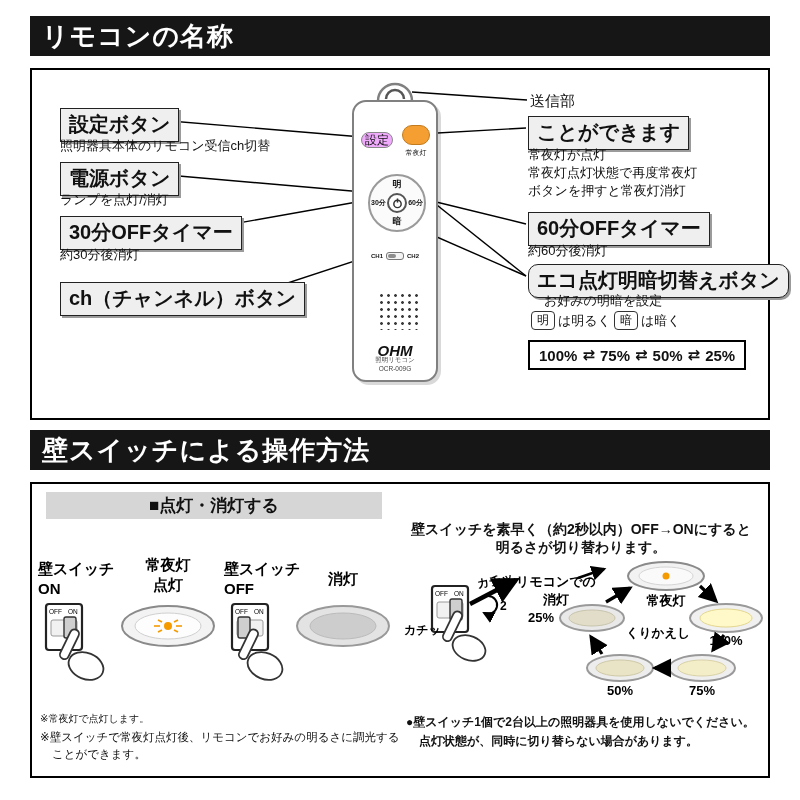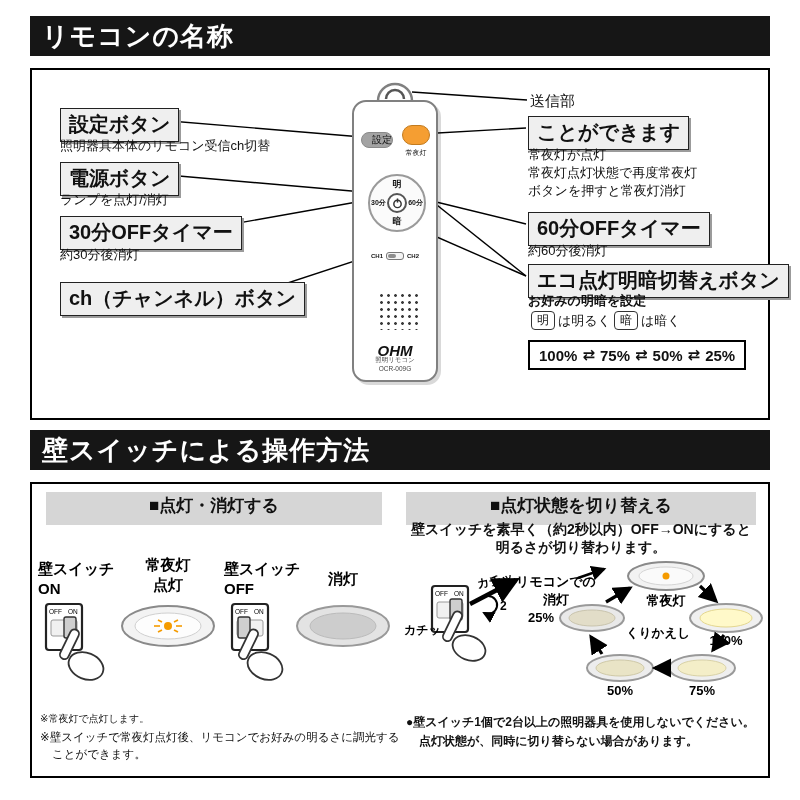--- a/index.html
+++ b/index.html
@@ -19,39 +19,39 @@
   .frame { position:absolute; border:2px solid #000; background:#fff; z-index:0; }
   .label-box {
     position:absolute; border:1px solid #222; background:#efefef;
     box-shadow:2px 2px 0 #9b9b9b; font-weight:bold; font-size:20px;
     padding:2px 8px 3px; white-space:nowrap; z-index:3;
   }
   .desc { position:absolute; font-size:13px; white-space:nowrap; z-index:3; }
   .plain { position:absolute; font-size:15px; white-space:nowrap; z-index:3; }
   .subhdr {
     position:absolute; background:#d6d6d6; font-weight:bold; font-size:17px;
-    text-align:center; line-height:27px; height:33px; z-index:2; white-space:nowrap;
+    text-align:center; line-height:27px; height:27px; z-index:2; white-space:nowrap;
   }
   .eco-row { position:absolute; left:528px; top:311px; font-size:13px; z-index:3; display:flex; align-items:center; white-space:nowrap; }
   .mini-box { display:inline-block; border:1px solid #333; border-radius:4px; padding:0 5px; font-size:12px; line-height:17px; margin:0 3px; background:#fff; }
   .cycle-box {
     position:absolute; left:528px; top:340px; border:2px solid #000; background:#fff;
     padding:4px 9px; font-size:15px; font-weight:bold; z-index:3;
     display:flex; align-items:center; gap:5px; white-space:nowrap;
   }
   
   #remote {
     position:absolute; left:352px; top:100px; width:86px; height:282px;
     background:#fff; border:2px solid #808080; border-radius:14px;
     box-shadow:3px 3px 0 rgba(0,0,0,0.15); z-index:2;
   }
   #remote .btn-settei {
     position:absolute; left:7px; top:30px; width:32px; height:16px;
-    background:#a3a3a3; border:1px solid #8a8a8a; border-radius:8px;
-    font-size:10px; text-align:right; line-height:14px;
+    background:#f0abfc; border:1px solid #8a8a8a; border-radius:8px;
+    font-size:12px; text-align:center; line-height:14px;
   }
   #remote .btn-joyato {
     position:absolute; left:48px; top:23px; width:28px; height:20px;
     background:#f59e32; border:1px solid #c27b1f; border-radius:10px;
   }
   #remote .joyato-label { position:absolute; left:38px; top:46px; width:48px; font-size:7px; text-align:center; }
   #remote .dpad { position:absolute; left:14px; top:72px; width:58px; height:58px; border:2px solid #9a9a9a; border-radius:50%; background:#fbfbfb; }
   .dpad .t { position:absolute; top:2px; left:0; width:100%; text-align:center; font-size:9px; font-weight:bold; }
   .dpad .b { position:absolute; bottom:2px; left:0; width:100%; text-align:center; font-size:9px; font-weight:bold; }
   .dpad .l { position:absolute; left:1px; top:50%; transform:translateY(-50%); font-size:7px; font-weight:bold; }
@@ -146,22 +146,22 @@
   <div class="desc" style="left:60px; top:246px;">約30分後消灯</div>
   <div class="label-box" style="left:60px; top:282px;">ch（チャンネル）ボタン</div>
 
   <div class="plain" style="left:530px; top:92px;">送信部</div>
   <div class="label-box" style="left:528px; top:116px;">ことができます</div>
   <div class="desc" style="left:528px; top:146px;">常夜灯が点灯</div>
   <div class="desc" style="left:528px; top:164px;">常夜灯点灯状態で再度常夜灯</div>
   <div class="desc" style="left:528px; top:182px;">ボタンを押すと常夜灯消灯</div>
   <div class="label-box" style="left:528px; top:212px;">60分OFFタイマー</div>
   <div class="desc" style="left:528px; top:242px;">約60分後消灯</div>
-  <div class="label-box" style="left:528px; top:264px;">エコ点灯明暗切替えボタン</div>
-  <div class="desc" style="left:528px; top:292px;font-weight:bold;">お好みの明暗を設定</div>
+  <div class="label-box" style="left:528px; top:264px;border-radius:10px;">エコ点灯明暗切替えボタン</div>
+  <div class="desc" style="left:544px; top:292px;">お好みの明暗を設定</div>
   <div class="eco-row">
     <span class="mini-box">明</span>
     <span>は明るく</span>
     <span class="mini-box">暗</span>
     <span>は暗く</span>
   </div>
   <div class="cycle-box">
     <span>100%</span>
     <span>⇄</span>
     <span>75%</span>
@@ -171,21 +171,20 @@
     <span>25%</span>
   </div>
 
   <div class="bar" style="top:430px;">
     <span>壁スイッチによる操作方法</span>
   </div>
 
   <div class="frame" style="left:30px; top:482px; width:740px; height:296px;"></div>
 
   <div class="subhdr" style="left:46px; top:492px; width:336px;">■点灯・消灯する</div>
-  <div class="subhdr" style="left:406px; top:492px; width:350px;">■点灯状態を切り替える</div>
 
   <div class="intro" style="top:521px;">壁スイッチを素早く（約2秒以内）OFF→ONにすると</div>
   <div class="intro" style="top:539px;">明るさが切り替わります。</div>
 
   <svg class="abs" style="left:36px; top:550px; z-index:2;" width="366" height="158">
     <text x="2" y="24" font-size="15" font-weight="bold">壁スイッチ</text>
     <text x="2" y="44" font-size="15" font-weight="bold">ON</text>
 
     <g transform="translate(10,54)">
       <rect x="0" y="0" width="36" height="46" rx="3" fill="#fff" stroke="#222" stroke-width="2.2"></rect>

